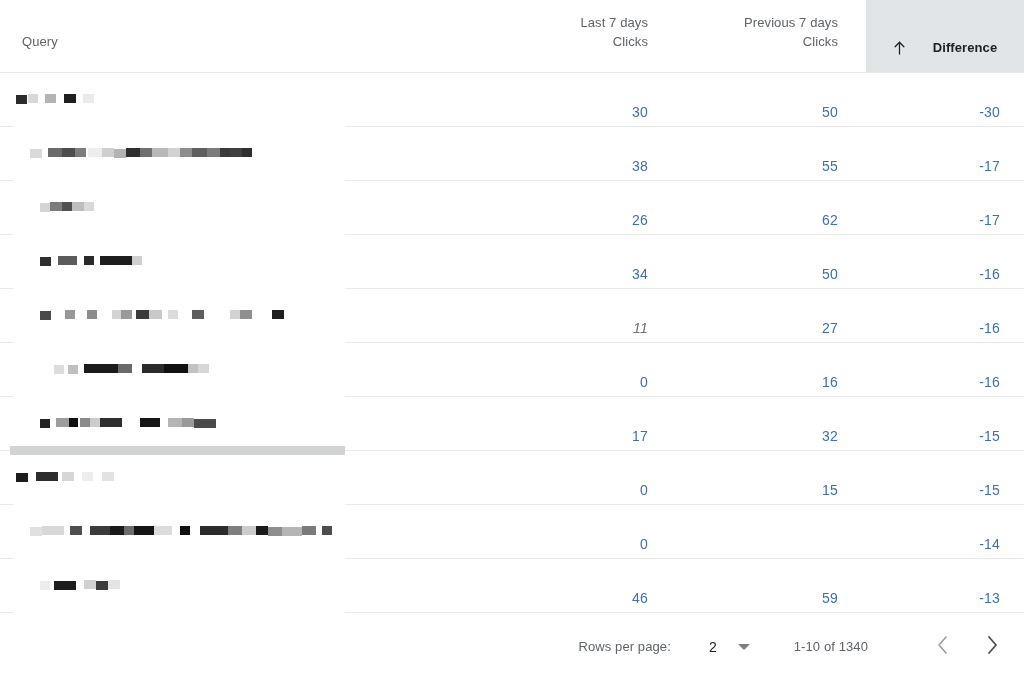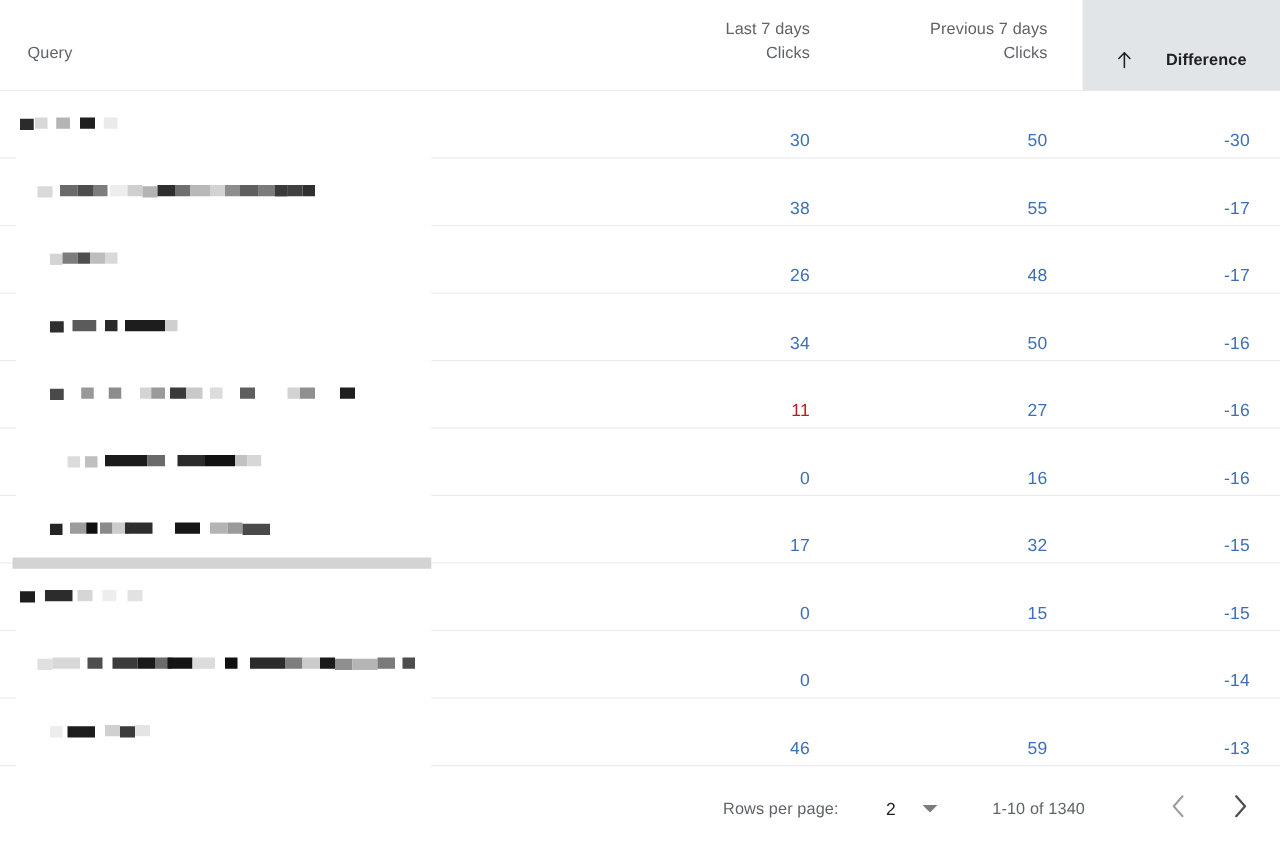--- a/index.html
+++ b/index.html
@@ -297,21 +297,21 @@
           <div class="redact">
             <div class="mosaic" style="margin-left: 26px; width: 54px;">
               <div class="blk" style="left: 0px; width: 10px; background: rgb(212, 212, 212); top: 4px;"></div>
               <div class="blk" style="left: 10px; width: 12px; background: rgb(124, 124, 124); top: 3px;"></div>
               <div class="blk" style="left: 22px; width: 10px; background: rgb(79, 79, 79); top: 3px;"></div>
               <div class="blk" style="left: 32px; width: 12px; background: rgb(189, 189, 189); top: 3px;"></div>
               <div class="blk" style="left: 44px; width: 10px; background: rgb(217, 217, 217); top: 3px;"></div>
             </div>
           </div>
           <div class="cell-num c-last" style="color: rgb(60, 111, 180);">26</div>
-          <div class="cell-num c-prev" style="color: rgb(60, 111, 180);">48</div>
+          <div class="cell-num c-prev" style="color: rgb(60, 111, 180);">62</div>
           <div class="cell-num c-diff" style="color: rgb(60, 111, 180);">-17</div>
           <div class="row-rule-left"></div>
           <div class="row-rule-right"></div>
         </div>
         <div class="row">
           <div class="redact">
             <div class="mosaic" style="margin-left: 26px; width: 102px;">
               <div class="blk" style="left: 0px; width: 11px; background: rgb(47, 47, 47); top: 4px;"></div>
               <div class="blk" style="left: 18px; width: 19px; background: rgb(91, 91, 91); top: 3px;"></div>
               <div class="blk" style="left: 44px; width: 10px; background: rgb(42, 42, 42); top: 3px;"></div>
@@ -335,21 +335,21 @@
               <div class="blk" style="left: 81px; width: 11px; background: rgb(154, 154, 154); top: 3px;"></div>
               <div class="blk" style="left: 96px; width: 13px; background: rgb(58, 58, 58); top: 3px;"></div>
               <div class="blk" style="left: 109px; width: 13px; background: rgb(201, 201, 201); top: 3px;"></div>
               <div class="blk" style="left: 128px; width: 10px; background: rgb(220, 220, 220); top: 3px;"></div>
               <div class="blk" style="left: 152px; width: 12px; background: rgb(94, 94, 94); top: 3px;"></div>
               <div class="blk" style="left: 190px; width: 10px; background: rgb(210, 210, 210); top: 3px;"></div>
               <div class="blk" style="left: 200px; width: 12px; background: rgb(143, 143, 143); top: 3px;"></div>
               <div class="blk" style="left: 232px; width: 12px; background: rgb(31, 31, 31); top: 3px;"></div>
             </div>
           </div>
-          <div class="cell-num c-last" style="color: #b91c1c;">11</div>
+          <div class="cell-num c-last" style="color: #737373; font-style: italic;">11</div>
           <div class="cell-num c-prev" style="color: rgb(60, 111, 180);">27</div>
           <div class="cell-num c-diff" style="color: rgb(60, 111, 180);">-16</div>
           <div class="row-rule-left"></div>
           <div class="row-rule-right"></div>
         </div>
         <div class="row">
           <div class="redact">
             <div class="mosaic" style="margin-left: 40px; width: 155px;">
               <div class="blk" style="left: 0px; width: 10px; background: rgb(220, 220, 220); top: 4px;"></div>
               <div class="blk" style="left: 14px; width: 10px; background: rgb(191, 191, 191); top: 4px;"></div>

